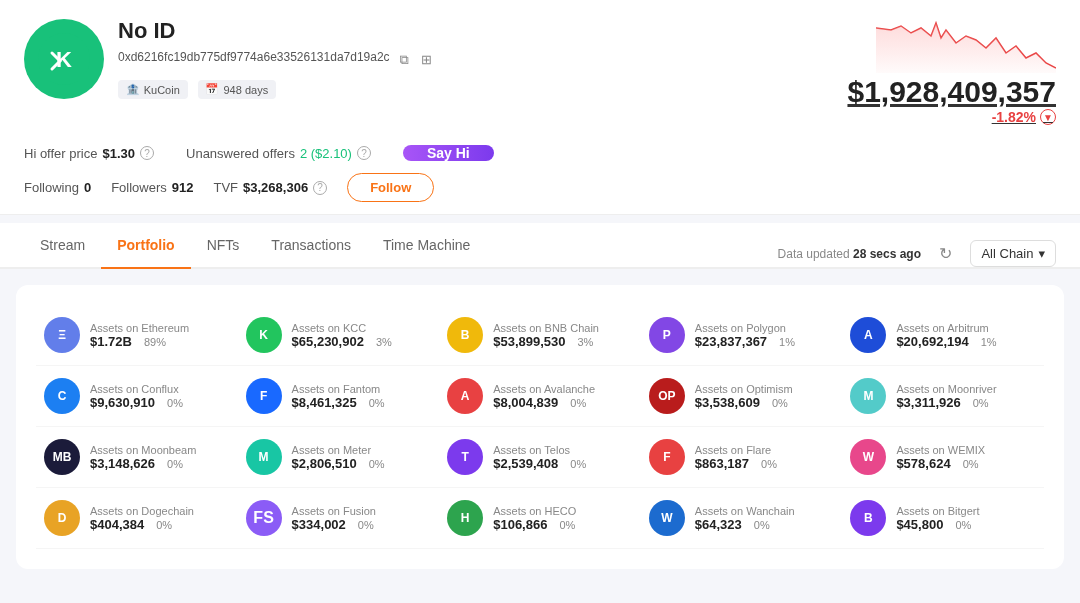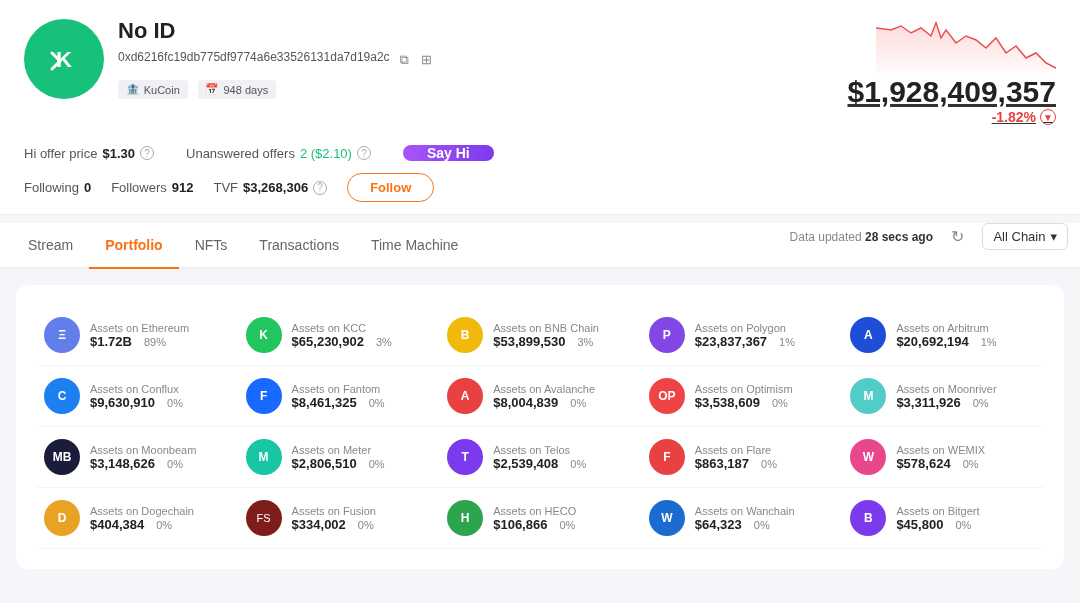--- a/index.html
+++ b/index.html
@@ -146,22 +146,22 @@
       border-radius: 50%;
       border: 1px solid #aaa;
       color: #aaa;
       font-size: 10px;
       cursor: pointer;
     }
 
     .tabs-section {
       background: #fff;
       display: flex;
-      align-items: flex-start;
-      padding: 0 12px;
+      align-items: flex-end;
+      padding: 0 24px;
       border-bottom: 2px solid #eee;
       margin-top: 8px;
     }
 
     .tab {
       padding: 14px 16px;
       font-size: 14px;
       color: #666;
       cursor: pointer;
       border-bottom: 2px solid transparent;
@@ -427,21 +427,21 @@
           <div class="asset-icon" style="background: rgb(232, 65, 66); color: rgb(255, 255, 255); font-size: 12px; font-weight: 700;">A</div>
           <div class="asset-info">
             <span class="asset-name">Assets on Avalanche</span>
             <div class="asset-value-row">
               <span class="asset-value">$8,004,839</span>
               <span class="asset-pct">0%</span>
             </div>
           </div>
         </div>
         <div class="asset-item">
-          <div class="asset-icon" style="background: #ef4444; color: rgb(255, 255, 255); font-size: 12px; font-weight: 700;">OP</div>
+          <div class="asset-icon" style="background: #b91c1c; color: rgb(255, 255, 255); font-size: 12px; font-weight: 700;">OP</div>
           <div class="asset-info">
             <span class="asset-name">Assets on Optimism</span>
             <div class="asset-value-row">
               <span class="asset-value">$3,538,609</span>
               <span class="asset-pct">0%</span>
             </div>
           </div>
         </div>
         <div class="asset-item">
           <div class="asset-icon" style="background: rgb(83, 203, 201); color: rgb(255, 255, 255); font-size: 12px; font-weight: 700;">M</div>
@@ -507,21 +507,21 @@
           <div class="asset-icon" style="background: rgb(232, 163, 37); color: rgb(255, 255, 255); font-size: 12px; font-weight: 700;">D</div>
           <div class="asset-info">
             <span class="asset-name">Assets on Dogechain</span>
             <div class="asset-value-row">
               <span class="asset-value">$404,384</span>
               <span class="asset-pct">0%</span>
             </div>
           </div>
         </div>
         <div class="asset-item">
-          <div class="asset-icon" style="background: #7f1d1d; color: rgb(255, 255, 255); font-size: 11px; font-weight: 400;">FS</div>
+          <div class="asset-icon" style="background: #8b5cf6; color: rgb(255, 255, 255); font-size: 16px; font-weight: 700;">FS</div>
           <div class="asset-info">
             <span class="asset-name">Assets on Fusion</span>
             <div class="asset-value-row">
               <span class="asset-value">$334,002</span>
               <span class="asset-pct">0%</span>
             </div>
           </div>
         </div>
         <div class="asset-item">
           <div class="asset-icon" style="background: rgb(45, 164, 78); color: rgb(255, 255, 255); font-size: 12px; font-weight: 700;">H</div>

